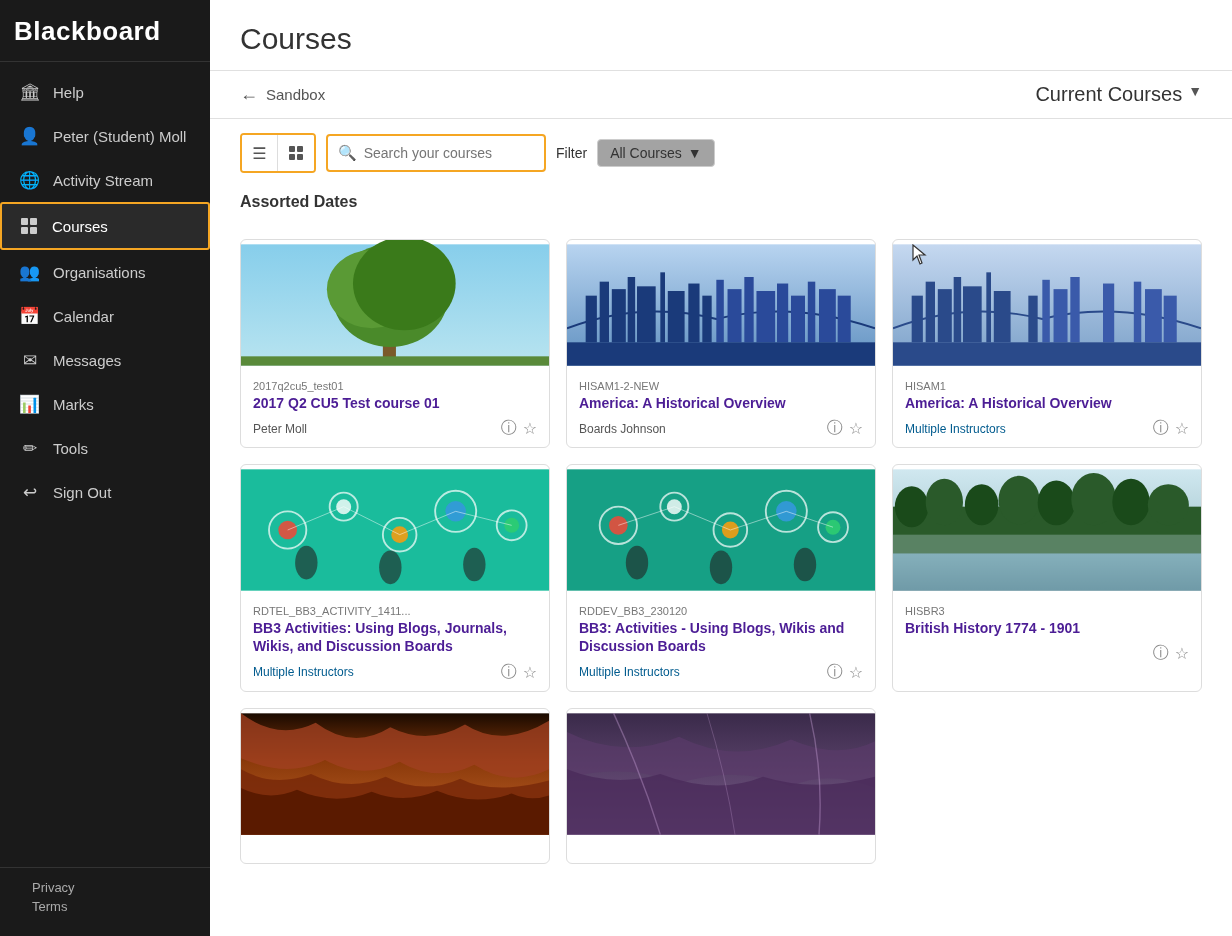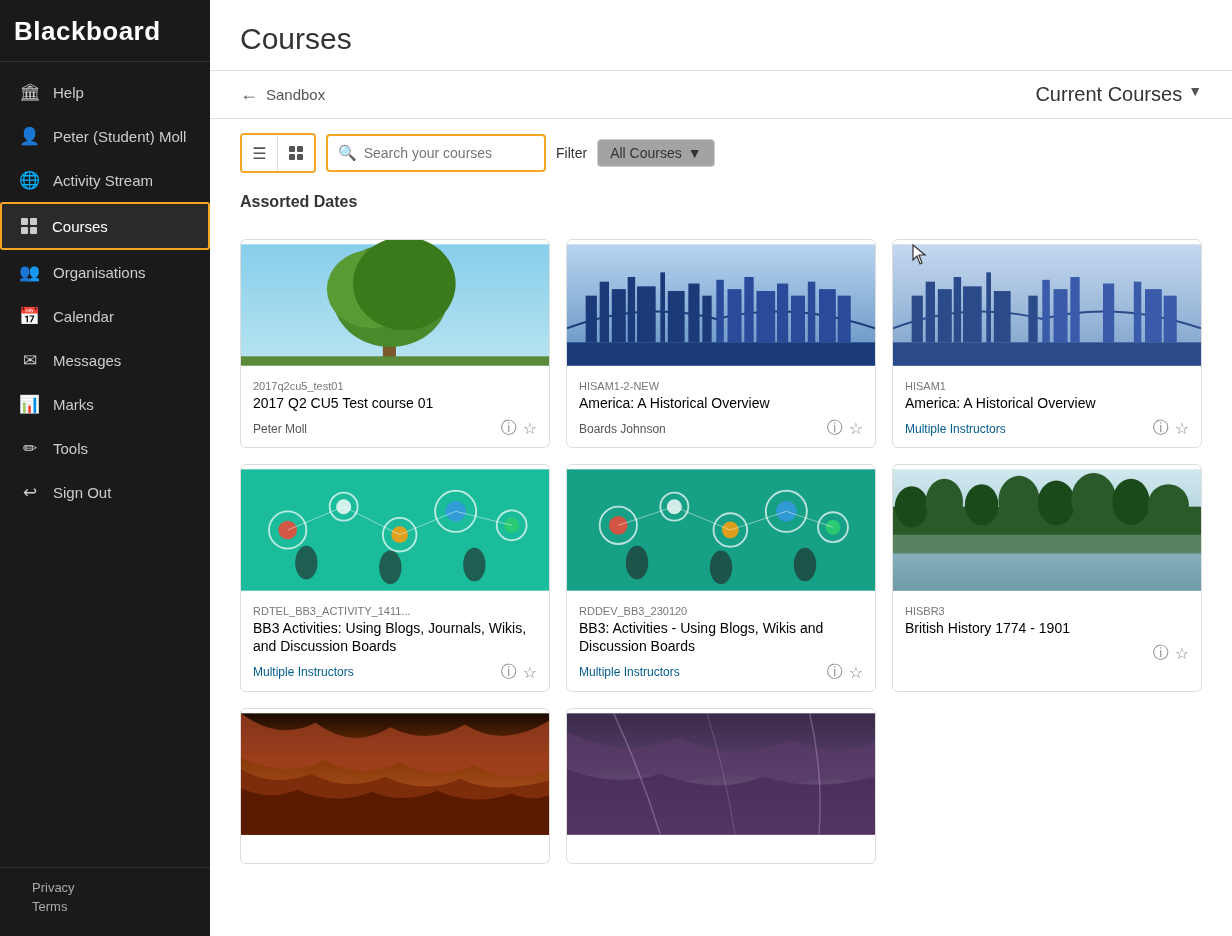--- a/index.html
+++ b/index.html
@@ -221,22 +221,22 @@
     .course-code {
       font-size: 11px;
       color: #777;
       margin-bottom: 2px;
       white-space: nowrap;
       overflow: hidden;
       text-overflow: ellipsis;
     }
     .course-name {
       font-size: 14px;
-      font-weight: 400;
-      color: #000000;
+      font-weight: 700;
+      color: #4c1d95;
       margin-bottom: 6px;
       line-height: 1.3;
     }
     .course-footer {
       display: flex;
       align-items: center;
       justify-content: space-between;
     }
     .course-instructor {
       font-size: 12px;

